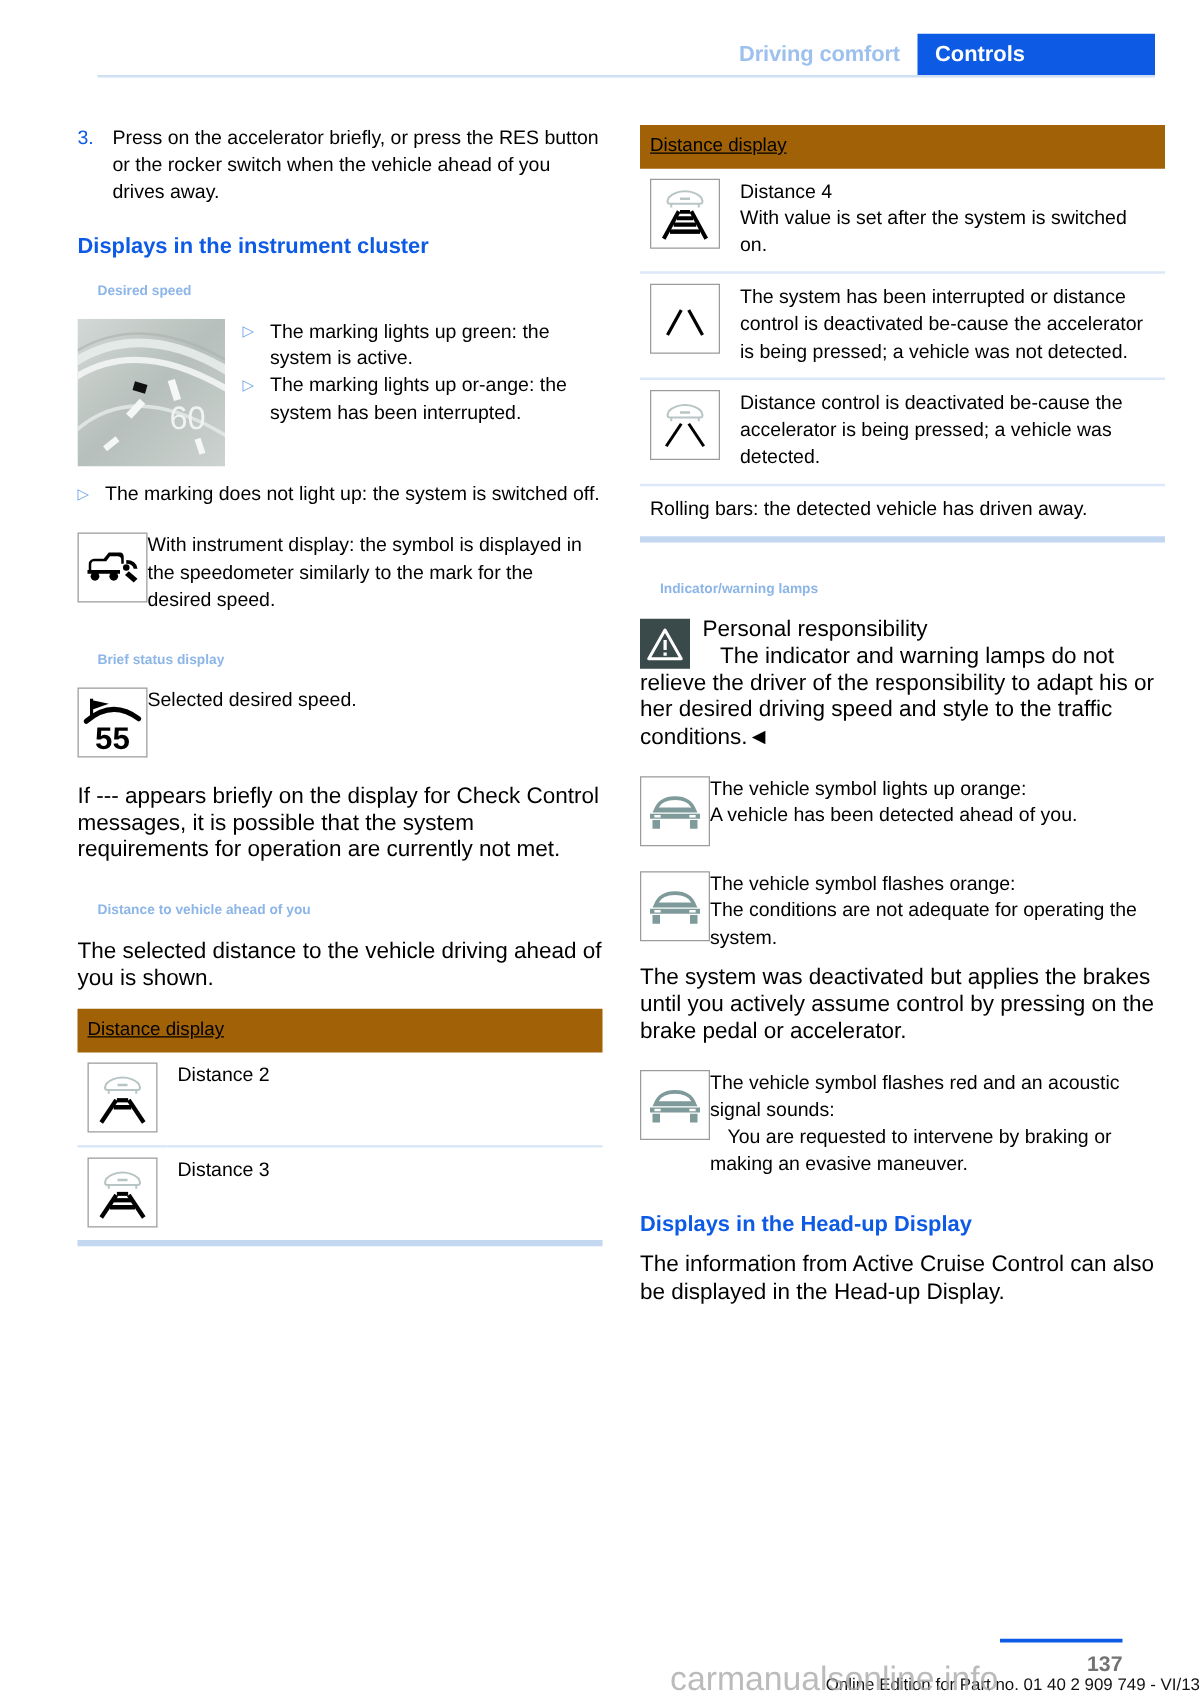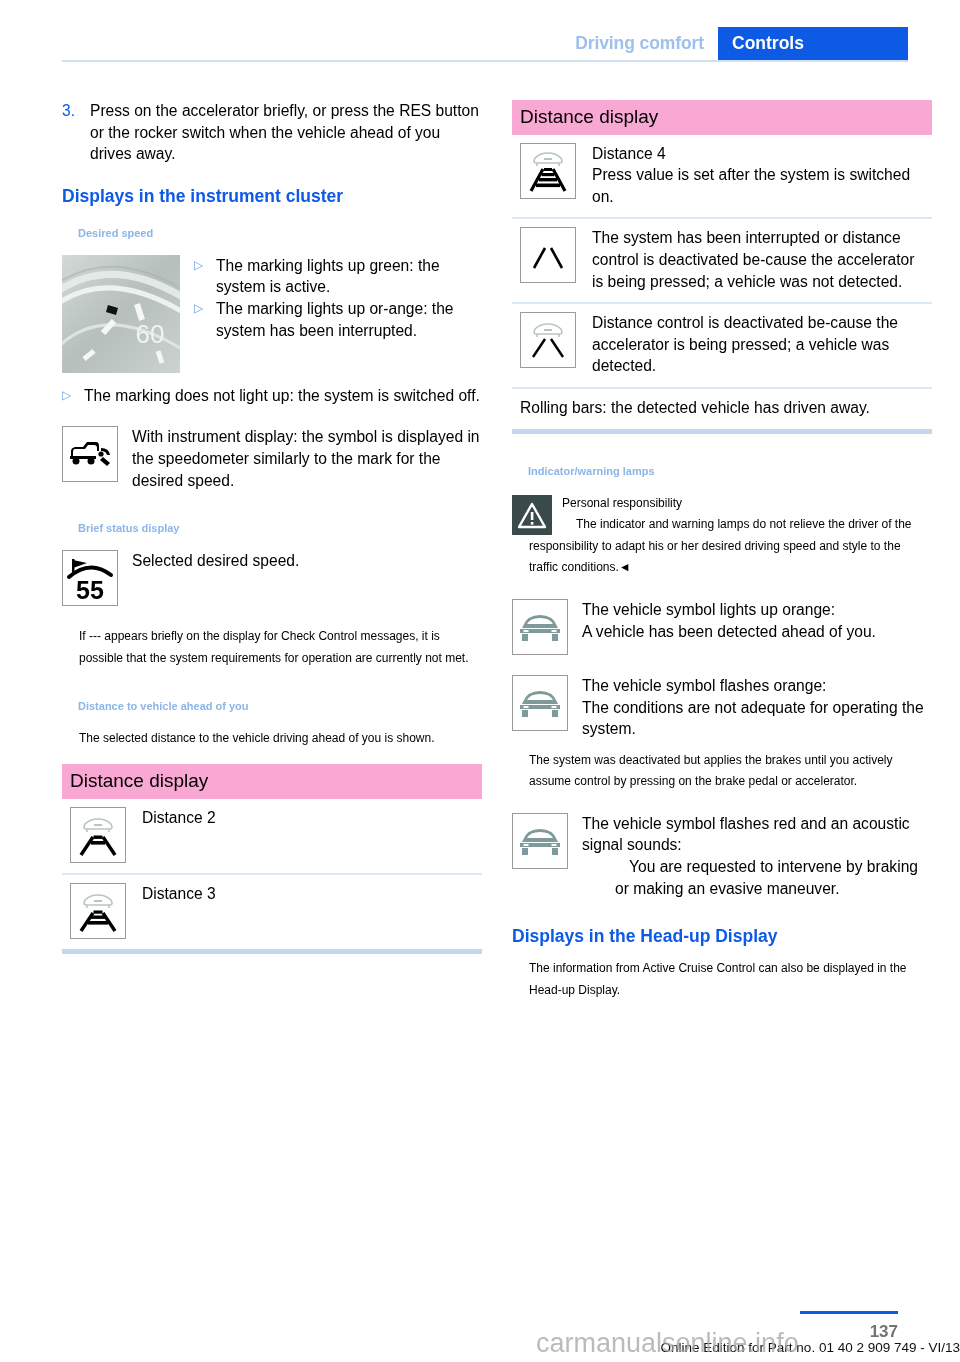--- a/index.html
+++ b/index.html
@@ -8,21 +8,21 @@
     width:960px; height:1362px;
     background:#ffffff;
     font-family:"Liberation Sans", sans-serif;
     color:#000;
     position:relative;
     overflow:hidden;
   }
 
   
   .header {
-    position:absolute; top:0; left:0; width:908px; height:62px;padding-left:30px;
+    position:absolute; top:0; left:16px; width:908px; height:62px;padding-left:30px;
   }
   .hdr-tabs {
     position:absolute; right:0; top:27px; height:33px;
     display:flex; align-items:stretch;
   }
   .hdr-chapter {
     font-size:17.5px; font-weight:bold; color:#9dc0ee;
     display:flex; align-items:center;
     padding:0 14px 0 10px;
     letter-spacing:-0.1px;
@@ -49,21 +49,21 @@
   
   .h2 {
     color:#0d5ae5; font-size:17.5px; font-weight:bold;
     margin:0 0 4px 0; line-height:23px;
   }
   .h3 {
     color:#8cb5e8; font-size:11px; font-weight:bold;
     margin:0 0 4px 16px; line-height:23px;
   }
   p.body {
-    font-size:12px; line-height:21.6px; margin:0;padding-left:17px;
+    font-size:18px; line-height:21.6px; margin:0;
   }
   .sp-14 { height:14px; }
   .sp-10 { height:10px; }
   .sp-20 { height:20px; }
   .sp-26 { height:26px; }
   .sp-6  { height:6px; }
 
   
   .step { display:flex; font-size:15.6px; line-height:21.6px; }
   .step-num { color:#0d5ae5; width:28px; flex:0 0 28px; }
@@ -79,34 +79,35 @@
   
   .floatimg { float:left; margin:0 14px 4px 0; }
 
   
   .iconbox {
     border:1px solid #9b9b9b; background:#fff;
     width:56px; height:56px;
     display:block;
   }
   .iconrow { display:flex; align-items:flex-start; }
-  .iconrow .ic { flex:0 0 56px; margin-right:14px; }
+  .iconrow .ic { flex:0 0 56px; }
   .iconrow .tx { flex:1; font-size:15.6px; line-height:21.6px; }
 
   
   .speedo {
     width:118px; height:118px; overflow:hidden; position:relative;
     background:linear-gradient(150deg,#cfd6d3 0%,#b9c2be 45%,#cbd2cf 100%);
   }
 
   
   .tbl { width:100%; border-collapse:collapse; }
   .tbl .th {
-    background:#f9a8d4; font-size:19px; line-height:21.6px;
+    background:#a16207; font-size:15px; line-height:21.6px;
     padding:6px 8px 7px 8px;
+    text-decoration:underline;
   }
   .tbl td { vertical-align:top; padding:8px 8px 10px 8px; }
   .tbl tr.row + tr.row td { border-top:2px solid #dce8f7; }
   .tbl .td-ic { width:72px; padding-right:0; }
   .tbl .td-tx { font-size:15.6px; line-height:21.6px; }
   .tbl-end { height:5px; background:#c3d8f0; }
   .tbl-note { font-size:15.6px; line-height:21.6px; padding:8px 8px 10px 8px; border-top:2px solid #dce8f7;}
 
   
   .warnbox {
@@ -335,21 +336,21 @@
             </g>
             <rect x="23" y="24" width="8" height="3" fill="#000"></rect>
             <rect x="20.5" y="29" width="13" height="3.2" fill="#000"></rect>
             <rect x="18" y="34" width="18" height="3.4" fill="#000"></rect>
             <rect x="15" y="39.5" width="24" height="3.6" fill="#000"></rect>
           </svg>
         </div>
       </td>
       <td class="td-tx">
         <div>Distance 4</div>
-        <div>Press value is set after the system is switched on.</div>
+        <div>With value is set after the system is switched on.</div>
       </td>
     </tr>
 
     <tr class="row">
       <td class="td-ic">
         <div class="iconbox">
           <svg width="54" height="54" viewBox="0 0 54 54">
             <g stroke="#000" stroke-width="2.6" fill="none">
               <line x1="13" y1="40" x2="24" y2="20"></line>
               <line x1="41" y1="40" x2="30" y2="20"></line>
@@ -478,21 +479,21 @@
             <path d="M14 24 Q17 18 27 18 Q37 18 40 24 Z"></path>
             <rect x="10.5" y="30" width="5" height="2"></rect>
             <rect x="38.5" y="30" width="5" height="2"></rect>
           </g>
           <rect x="22" y="29.6" width="10" height="2.8" fill="#7f9a9a"></rect>
         </svg>
       </div>
     </div>
     <div class="tx">
       <div>The vehicle symbol flashes red and an acoustic signal sounds:</div>
-      <div style="text-indent:14px;margin-left:33px;">You are requested to intervene by braking or making an evasive maneuver.</div>
+      <div style="text-indent:14px;">You are requested to intervene by braking or making an evasive maneuver.</div>
     </div>
   </div>
 
   <div class="sp-26"></div>
   <h2 class="h2">Displays in the Head-up Display</h2>
   <div class="sp-6"></div>
   <p class="body">The information from Active Cruise Control can also be displayed in the Head-up Display.</p>
 </div>
 
 <div class="footer">

